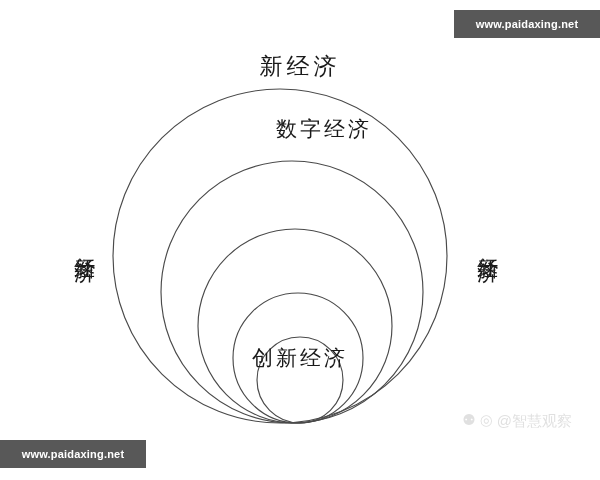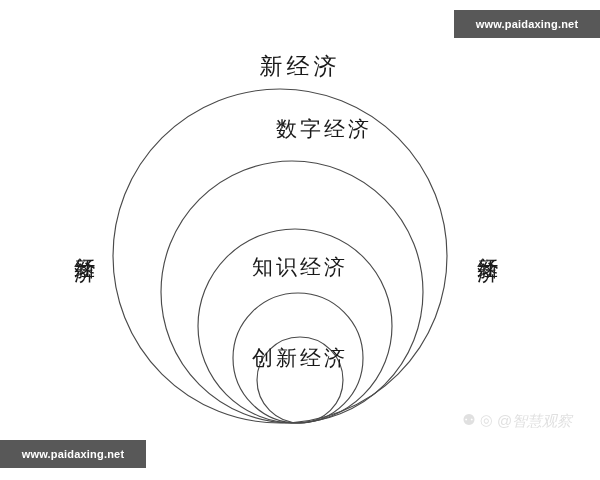--- a/index.html
+++ b/index.html
@@ -95,21 +95,20 @@
     font-size: 15px;
     color: #9a9a9a;
     line-height: 1;
   }
   #weibo-watermark .wb-text {
     font-family: "Liberation Sans", "DejaVu Sans", sans-serif;
     font-size: 15px;
     color: #9a9a9a;
     letter-spacing: 0px;
     line-height: 1;
-    font-style: italic;
   }
 </style>
 </head>
 <body>
 
 <div id="canvas">
 
   <svg id="diagram-svg" viewBox="0 0 600 480">
     <g fill="none" stroke="#4a4a4a">
       <circle cx="280" cy="256" r="167" stroke-width="1.15"></circle>
@@ -118,21 +117,20 @@
       <circle cx="298" cy="358" r="65" stroke-width="1.15"></circle>
       <circle cx="300" cy="380" r="43" stroke-width="1.15"></circle>
     </g>
   </svg>
 
   <div class="ring-label outer-top" style="left:300px; top:66px;">新经济</div>
 
   <div class="ring-label" style="left:284px; top:129px;margin-left:40px;">数字经济</div>
 
 
-  <div class="ring-label" style="left:300px; top:267px;">知识经济</div>
 
   <div class="ring-label" style="left:300px; top:358px;text-align:center;">创新经济</div>
 
   <div class="side-label" style="left:84px; top:243px;">新经济</div>
 
   <div class="side-label" style="left:487px; top:243px;">新经济</div>
 
   <div class="wm-box" id="wm-top-right">www.paidaxing.net</div>
 
   <div class="wm-box" id="wm-bottom-left">www.paidaxing.net</div>

